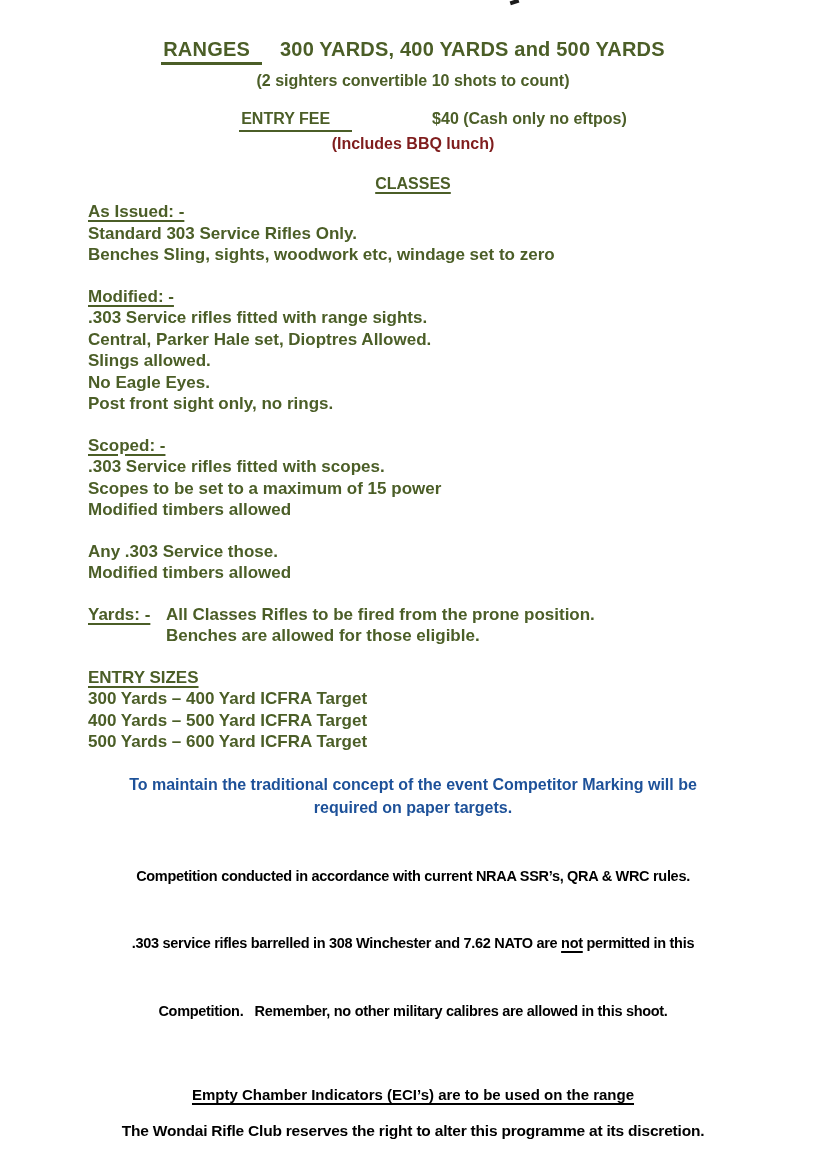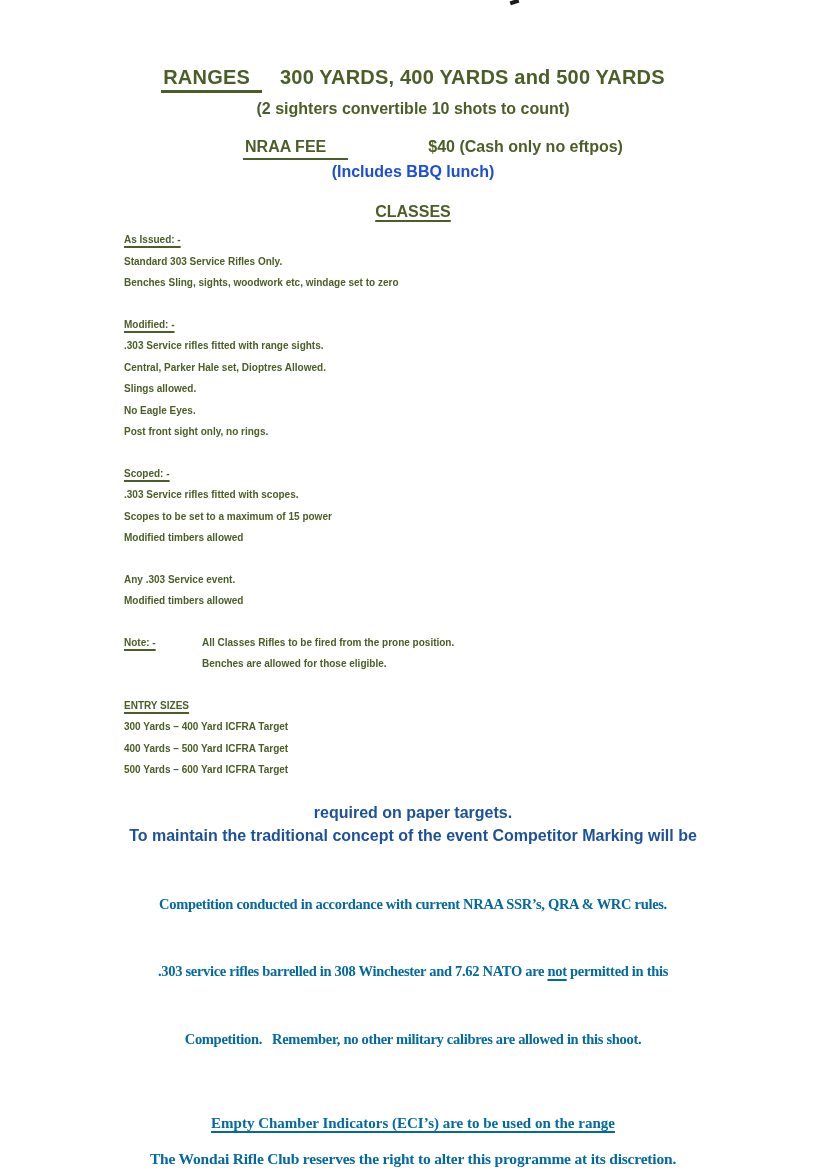--- a/index.html
+++ b/index.html
@@ -4,42 +4,42 @@
 <style>
   html,body{margin:0;padding:0;background:#ffffff;}
   .doc{
     position:relative;
     width:826px;height:1176px;
     background:#ffffff;
     overflow:hidden;
     font-family:"Liberation Sans",sans-serif;
     font-weight:bold;
     box-sizing:border-box;
-    padding:64px 88px 0 88px;
+    padding:36px 88px 0 88px;
   }
   .center{text-align:center;}
   .olive{color:#4b5e27;}
-  .bright-red{color:#1d4ed8;}
+  .bright-red{color:#7f1d1d;}
   .deep-blue{color:#1d5199;}
-  .dark-red{color:#0369a1;font-family:Liberation Serif, serif;}
+  .dark-red{color:#000000;}
 
   .title-line{font-size:20px;line-height:26px;letter-spacing:.2px;}
   .title-ranges{display:inline-block;border-bottom:3px solid currentColor;padding:0 12px 1px 2px;line-height:23px;}
   .title-rest{margin-left:18px;}
   .subtitle{font-size:16px;line-height:24px;margin-top:4px;}
 
   .entry-line{font-size:16px;line-height:24px;margin-top:14px;transform:translateX(20px);}
   .entry-label{display:inline-block;border-bottom:2px solid currentColor;padding:0 22px 1px 2px;line-height:21px;}
   .entry-value{margin-left:80px;}
   .bbq-line{font-size:16px;line-height:24px;}
 
   .classes-heading{font-size:16px;line-height:24px;margin-top:16px;}
   .u2{text-decoration:underline;text-decoration-thickness:2px;text-underline-offset:3px;}
 
-  .body-text{font-size:10px;line-height:21.5px;margin-top:5px;margin-left:36px;}
+  .body-text{font-size:17px;line-height:21.5px;margin-top:5px;}
   .group{margin-bottom:20px;}
   .gname{text-decoration:underline;text-decoration-thickness:2px;text-underline-offset:3px;}
 
   .note-row{display:flex;margin-bottom:20px;}
   .note-label{width:78px;flex:none;text-decoration:underline;text-decoration-thickness:2px;text-underline-offset:3px;}
 
   .notice-marking{font-size:16px;line-height:23px;margin-top:13px;}
   .red-para{font-size:14.5px;line-height:22.5px;letter-spacing:-0.3px;white-space:pre;margin-top:1px;}
   .eci-line{font-size:15px;line-height:26px;margin-top:15px;}
   .wondai-line{font-size:15.5px;line-height:24px;letter-spacing:-0.2px;margin-top:11px;white-space:nowrap;}
@@ -51,21 +51,21 @@
 
 <div class="doc">
   <div class="artifact"></div>
 
   <div class="center title-line olive">
     <span class="title-ranges">RANGES</span><span class="title-rest">300 YARDS, 400 YARDS and 500 YARDS</span>
   </div>
   <div class="center subtitle olive">(2 sighters convertible 10 shots to count)</div>
 
   <div class="center entry-line olive">
-    <span class="entry-label">NRAA FEE</span><span class="entry-value">$40 (Cash only no eftpos)</span>
+    <span class="entry-label">ENTRY FEE</span><span class="entry-value">$40 (Cash only no eftpos)</span>
   </div>
   <div class="center bbq-line bright-red">(Includes BBQ lunch)</div>
 
   <div class="center classes-heading olive">
     <span class="u2">CLASSES</span>
   </div>
 
   <div class="body-text olive">
 
     <div class="group">
@@ -84,43 +84,43 @@
     </div>
 
     <div class="group">
       <div class="gname">Scoped: -</div>
       <div>.303 Service rifles fitted with scopes.</div>
       <div>Scopes to be set to a maximum of 15 power</div>
       <div>Modified timbers allowed</div>
     </div>
 
     <div class="group">
-      <div>Any .303 Service event.</div>
+      <div>Any .303 Service those.</div>
       <div>Modified timbers allowed</div>
     </div>
 
     <div class="note-row">
-      <div class="note-label">Note: -</div>
+      <div class="note-label">Yards: -</div>
       <div>
         <div>All Classes Rifles to be fired from the prone position.</div>
         <div>Benches are allowed for those eligible.</div>
       </div>
     </div>
 
     <div class="group">
       <div class="gname">ENTRY SIZES</div>
       <div>300 Yards – 400 Yard ICFRA Target</div>
       <div>400 Yards – 500 Yard ICFRA Target</div>
       <div>500 Yards – 600 Yard ICFRA Target</div>
     </div>
   </div>
 
   <div class="center notice-marking deep-blue">
+    <div>To maintain the traditional concept of the event Competitor Marking will be</div>
     <div>required on paper targets.</div>
-    <div>To maintain the traditional concept of the event Competitor Marking will be</div>
   </div>
 
   <div class="center red-para dark-red">
     <div>Competition conducted in accordance with current NRAA SSR’s, QRA &amp; WRC rules.</div>
     <div><span>.303 service rifles barrelled in 308 Winchester and 7.62 NATO are </span><span class="u2">not</span><span> permitted in this</span></div>
     <div>Competition.   Remember, no other military calibres are allowed in this shoot.</div>
   </div>
 
   <div class="center eci-line dark-red">
     <span class="u2">Empty Chamber Indicators (ECI’s) are to be used on the range</span>

